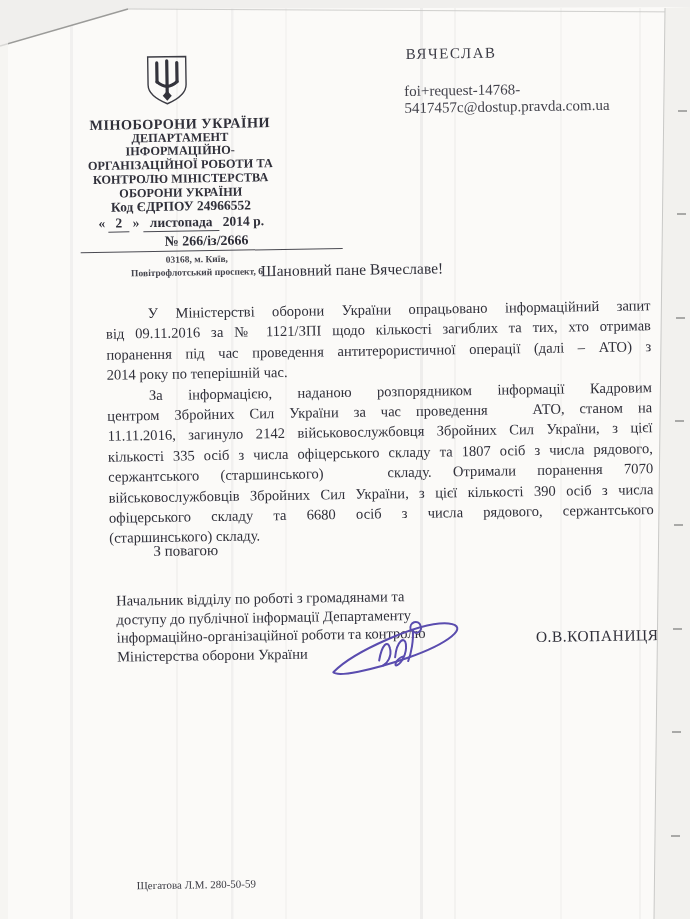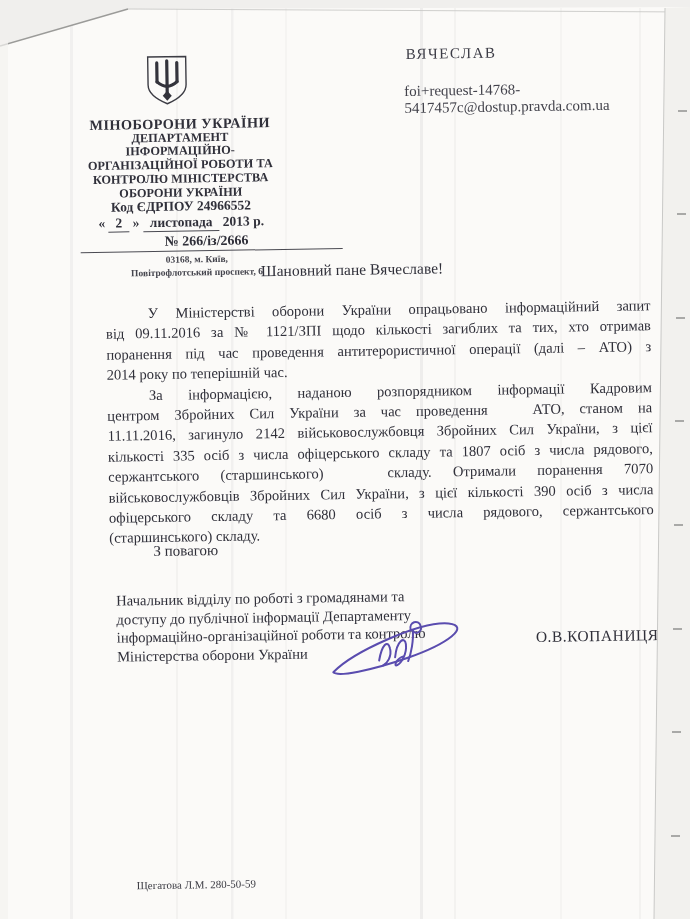--- a/index.html
+++ b/index.html
@@ -84,21 +84,21 @@
         <div class="line">ОБОРОНИ УКРАЇНИ</div>
       </div>
 
     <div class="edrpou">Код  ЄДРПОУ 24966552</div>
 
     <div class="date-row">
       <span>«</span>
       <span class="u">2</span>
       <span>»</span>
       <span class="u">листопада</span>
-      <span>2013 р.</span>
+      <span>2014 р.</span>
     </div>
 
     <div class="ref">№ 266/із/2666</div>
 
     <div class="lh-rule"></div>
 
     <div class="addr">
         <div class="line">03168, м. Київ,</div>
         <div class="line">Повітрофлотський проспект, 6</div>
       </div>

